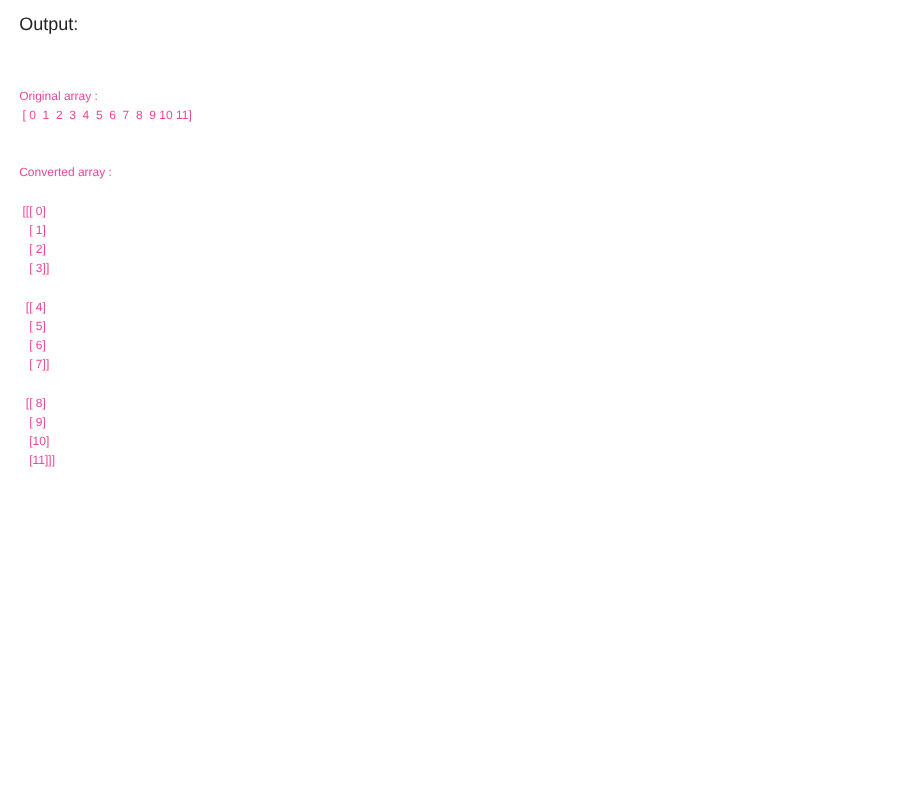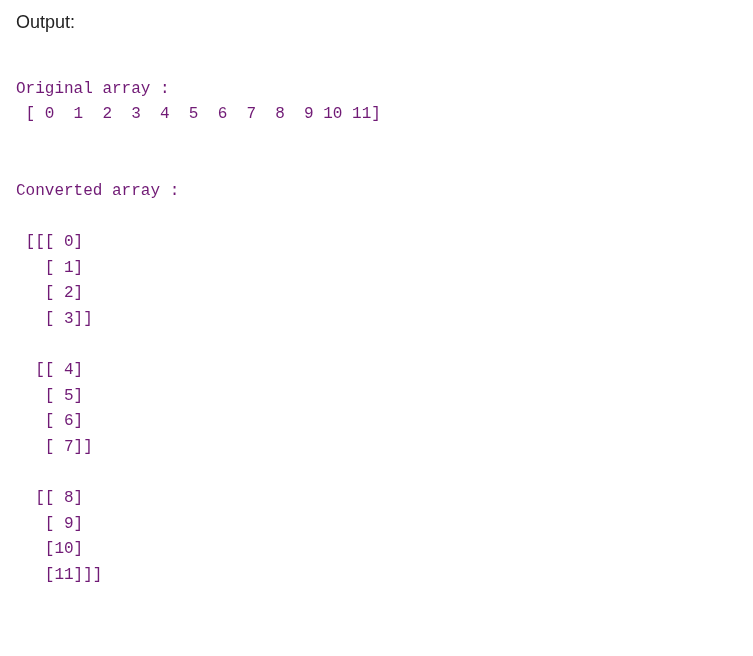--- a/index.html
+++ b/index.html
@@ -8,28 +8,28 @@
       box-sizing: border-box;
     }
     body {
       background: #ffffff;
       font-family: Arial, Helvetica, sans-serif;
       padding: 12px 16px;
       width: 753px;
       height: 656px;
     }
     .output-label {
-      font-size: 18px;
+      font-size: 15px;
       color: #222;
-      margin-bottom: 18px;
+      margin-bottom: 28px;
     }
     .code-block {
-      font-family: Liberation Mono, monospace;
-      font-size: 16px;
-      color: #701a75;
+      font-family: Liberation Sans, sans-serif;
+      font-size: 10px;
+      color: #ec4899;
       white-space: pre;
       line-height: 1.6;
     }
   </style>
 </head>
 <body>
 
 <div class="output-label">Output:</div>
 
 <div class="code-block">

